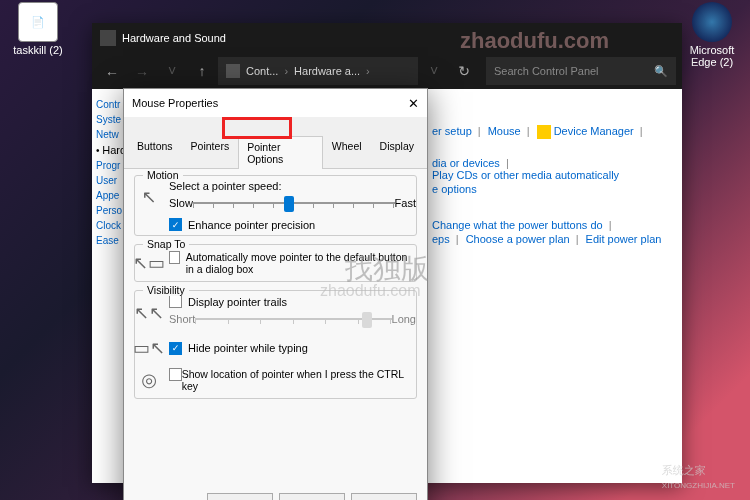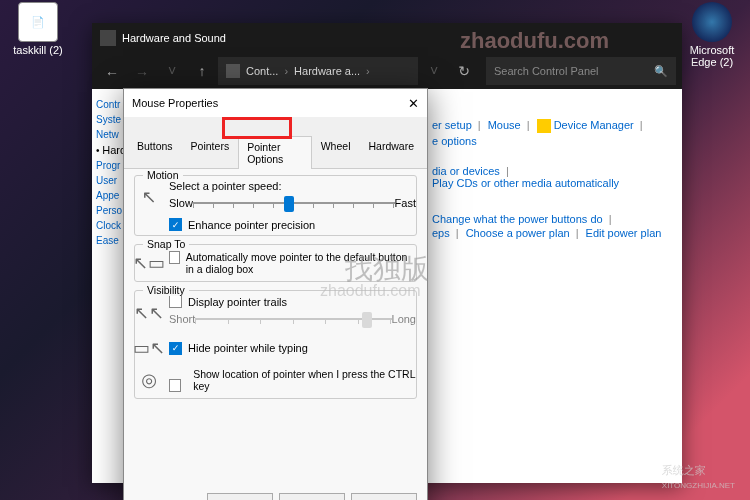--- a/index.html
+++ b/index.html
@@ -101,31 +101,31 @@
       <div>Netw</div>
       <div class="cur">• <span>Hard</span></div>
       <div>Progr</div>
       <div>User</div>
       <div>Appe</div>
       <div>Perso</div>
       <div>Clock</div>
       <div>Ease</div>
     </div>
     <div class="cp-main">
-      <div class="row" style="margin-left:250px;margin-top:22px">
+      <div class="row" style="margin-left:250px;margin-top:28px">
         <span class="lnk">er setup</span><span class="sep2">|</span>
         <span class="lnk">Mouse</span><span class="sep2">|</span>
         <span class="bico"></span><span class="lnk">Device Manager</span><span class="sep2">|</span>
       </div>
-      <div class="row" style="margin-left:250px;margin-top:-8px">
-        <span class="lnk">e options</span>
-      </div>
       <div class="row" style="margin-left:250px;margin-top:18px">
         <span class="lnk">dia or devices</span><span class="sep2">|</span>
         <span class="lnk">Play CDs or other media automatically</span>
+      </div>
+      <div class="row" style="margin-left:250px;margin-top:-8px">
+        <span class="lnk">e options</span>
       </div>
       <div class="row" style="margin-left:250px;margin-top:24px">
         <span class="lnk">Change what the power buttons do</span><span class="sep2">|</span>
       </div>
       <div class="row" style="margin-left:250px;margin-top:-8px">
         <span class="lnk">eps</span><span class="sep2">|</span>
         <span class="lnk">Choose a power plan</span><span class="sep2">|</span>
         <span class="lnk">Edit power plan</span>
       </div>
     </div>
@@ -135,21 +135,21 @@
 <div class="mp-window">
   <div class="mp-title">
     <span>Mouse Properties</span>
     <span class="x">✕</span>
   </div>
   <div class="mp-tabs">
     <div class="mp-tab">Buttons</div>
     <div class="mp-tab">Pointers</div>
     <div class="mp-tab active">Pointer Options</div>
     <div class="mp-tab">Wheel</div>
-    <div class="mp-tab">Hardware</div>
+    <div class="mp-tab">Display</div>
   </div>
   <div class="redbox" style="left:98px;top:28px;width:70px;height:22px"></div>
   <div class="mp-body">
     <div class="grp">
       <div class="grp-t">Motion</div>
       <div class="grp-row">
         <div class="grp-ico">↖</div>
         <div class="grp-content">
           <div>Select a pointer speed:</div>
           <div class="slider">
@@ -218,21 +218,21 @@
       </div>
       <div class="grp-row">
         <div class="grp-ico">▭↖</div>
         <div class="grp-content" style="display:flex;gap:6px;align-items:center">
           <span class="chk on">✓</span>
           <span>Hide pointer while typing</span>
         </div>
       </div>
       <div class="grp-row">
         <div class="grp-ico">◎</div>
-        <div class="grp-content" style="display:flex;gap:12px;align-items:flex-end">
+        <div class="grp-content" style="display:flex;gap:0;align-items:flex-start">
           <span class="chk"></span>
           <span style="font-size:10.5px">Show location of pointer when I press the CTRL key</span>
         </div>
       </div>
     </div>
   </div>
   <div class="mp-foot">
     <button>OK</button>
     <button>Cancel</button>
     <button>Apply</button>

